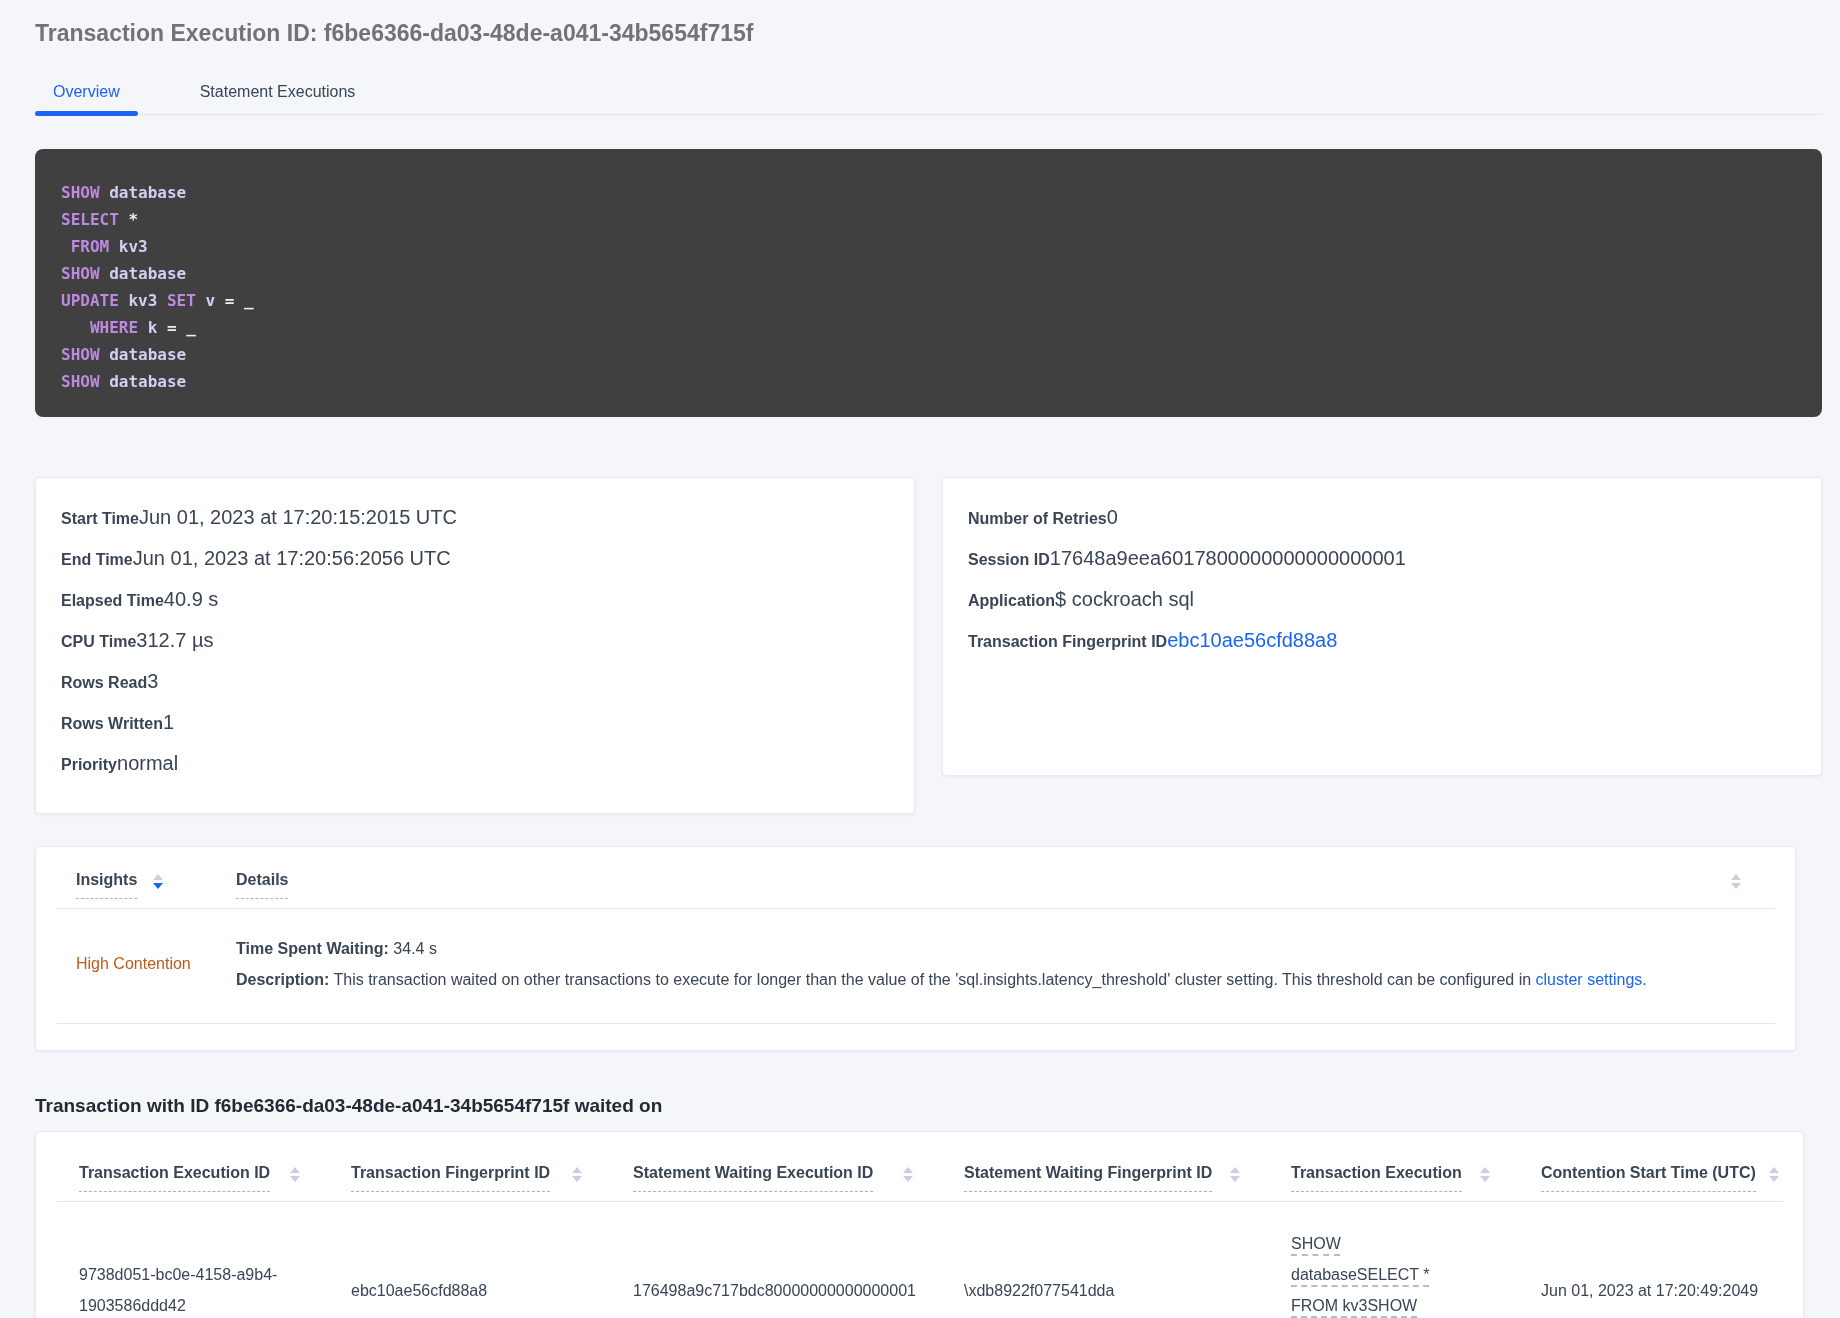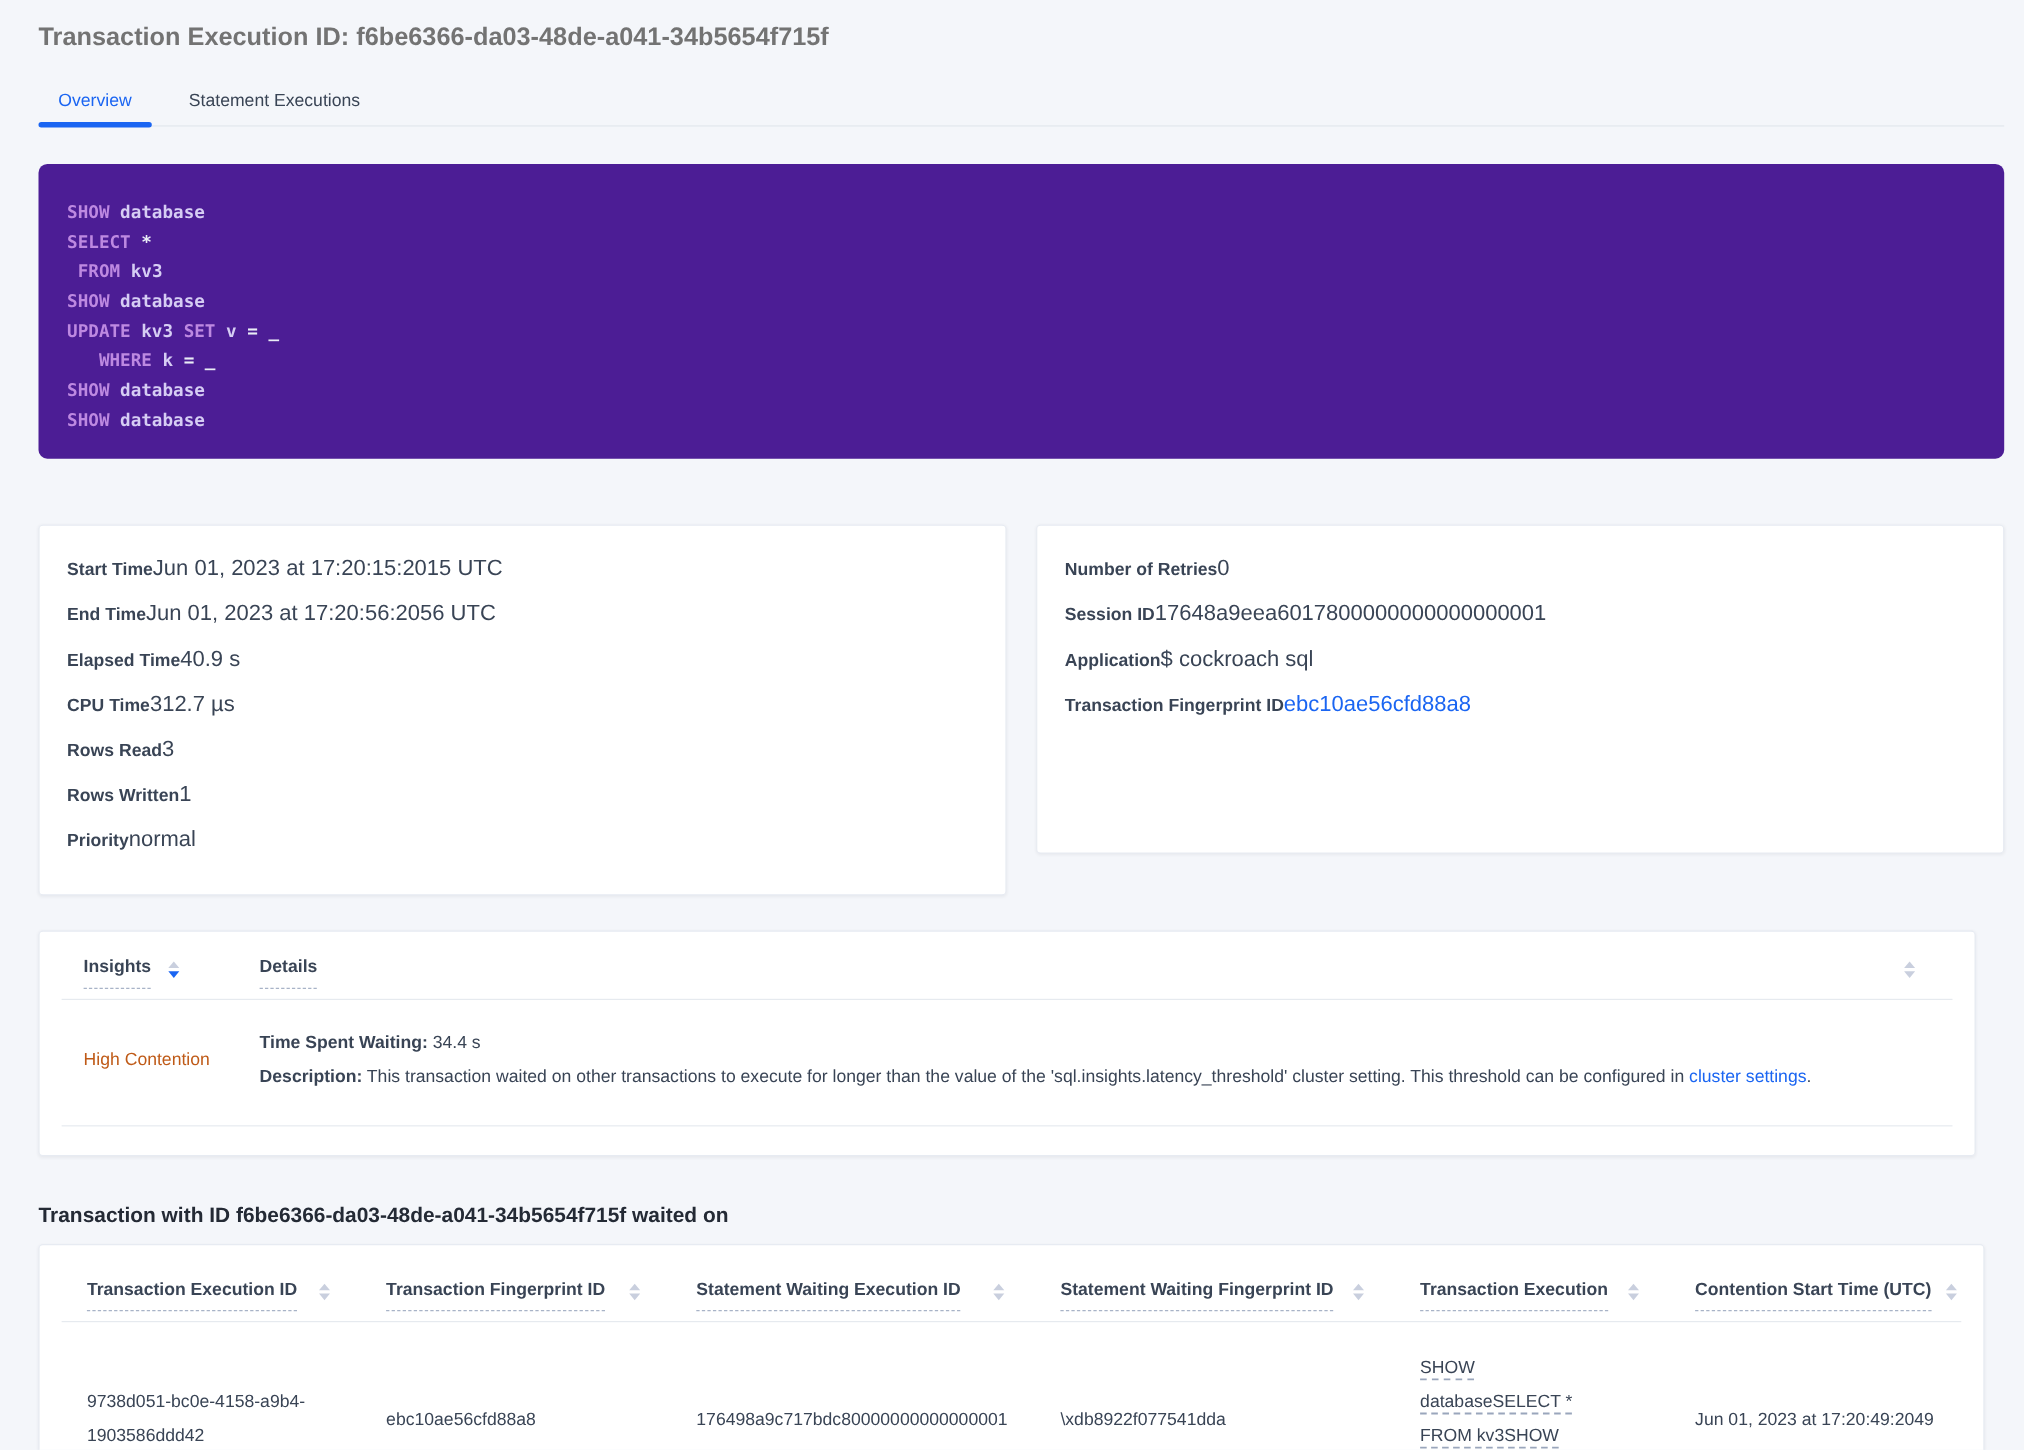--- a/index.html
+++ b/index.html
@@ -3,27 +3,27 @@
 <meta charset="utf-8">
 <style>
   * { margin:0; padding:0; box-sizing:border-box; }
   html,body { width:1840px; height:1318px; overflow:hidden; }
   body { background:#f4f6fa; font-family:"Liberation Sans",sans-serif; color:#394455; }
   .page { padding:20px 18px 0 35px; }
 
   .page-title { font-size:23px; font-weight:700; color:#737373; }
 
   
-  .tabs { margin-top:26px; border-bottom:1px solid #e0e5ec; display:flex; gap:16px; width:1787px; }
+  .tabs { margin-top:26px; border-bottom:1px solid #e0e5ec; display:flex; gap:44px; width:1787px; }
   .tab { padding:10px 18px 13px; font-size:16px; color:#394455; cursor:pointer; position:relative; }
   .tab.active { color:#1a65f2; }
   .tab.active::after { content:""; position:absolute; left:0; right:0; bottom:-2px; height:5px; border-radius:3px; background:#1a65f2; }
 
   
-  .code-block { margin-top:34px; width:1787px; background:#4c1d95; border-radius:8px; padding:30px 28px 22px 26px; }
+  .code-block { margin-top:34px; width:1787px; background:#404040; border-radius:8px; padding:30px 28px 22px 26px; }
   .code-line { font-family:"DejaVu Sans Mono","Liberation Mono",monospace; font-size:16px; line-height:27px; font-weight:600; white-space:pre; color:#e9edf6; }
   .tok-kw { color:#bd89e1; }
   .tok-id { color:#d6cdf4; }
   .tok-op { color:#e9edf6; }
 
   
   .cards-row { margin-top:60px; display:flex; gap:27px; align-items:flex-start; }
   .card { background:#fff; border:1px solid #e7ebf2; border-radius:4px; box-shadow:0 1px 3px rgba(36,42,53,.06); }
   .summary-left { width:880px; padding:28px 25px 20px; }
   .summary-right { width:880px; height:299px; padding:28px 25px; }

